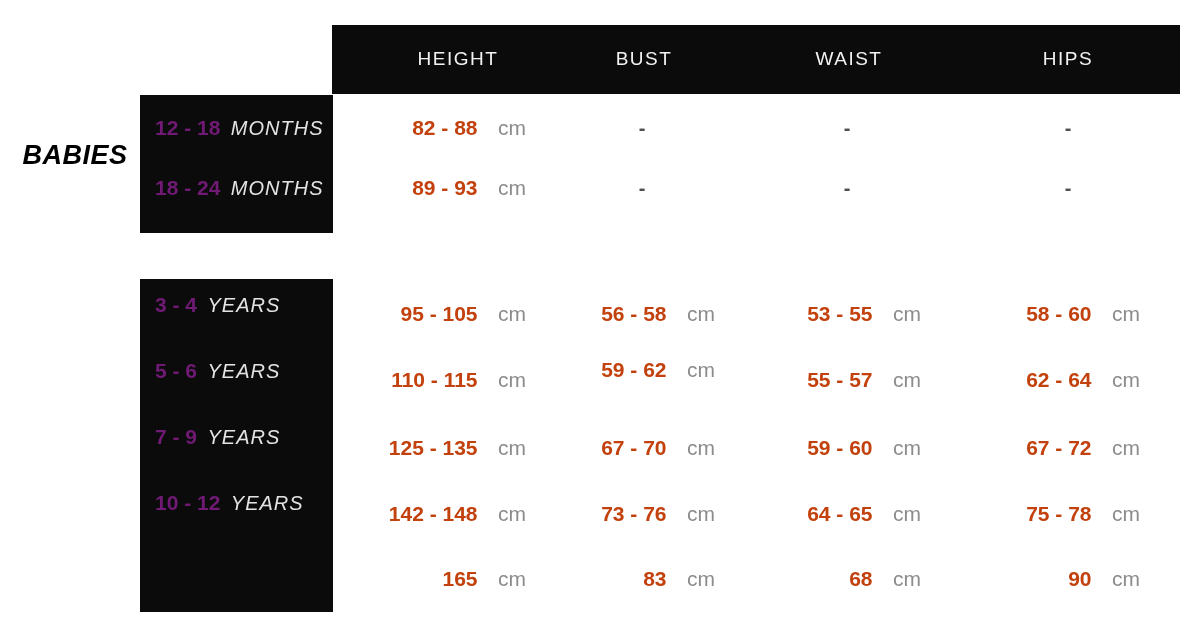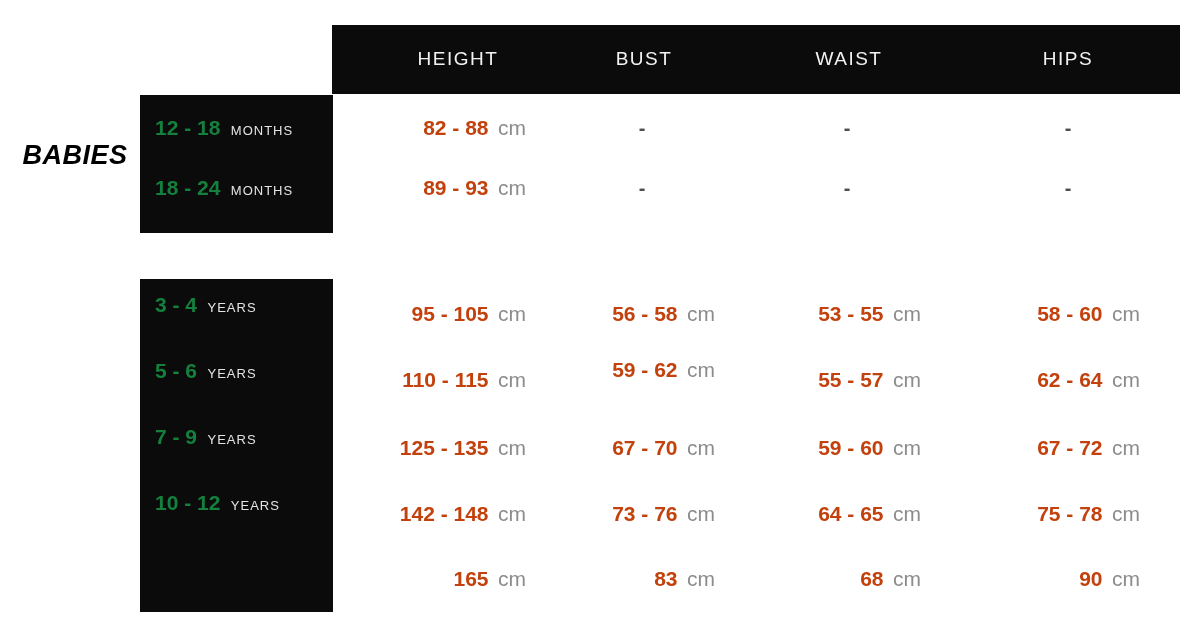--- a/index.html
+++ b/index.html
@@ -22,28 +22,28 @@
   .cat{
     position:absolute;transform:translate(-50%,-50%);
     font-style:italic;font-weight:900;color:#000000;
     font-size:27px;line-height:28px;letter-spacing:0.5px;
     text-align:left;white-space:nowrap;
   }
   .age-row{
     position:absolute;left:155px;transform:translateY(-50%);
     white-space:nowrap;
   }
-  .age-num{font-weight:bold;font-size:21px;color:#15803d;}
-  .age-unit{font-size:13px;color:#e3e3e3;letter-spacing:1px;margin-left:6px;}
+  .age-num{font-weight:bold;font-size:21px;color:#701a75;}
+  .age-unit{font-size:20px;color:#e3e3e3;letter-spacing:1px;margin-left:6px;font-style:italic;}
   .val{
     position:absolute;transform:translateY(-50%);
     white-space:nowrap;text-align:right;
   }
   .val .num{font-weight:bold;font-size:21px;color:#c2410c;}
-  .val .unit{font-size:21px;color:#8c8c8c;margin-left:5px;}
+  .val .unit{font-size:21px;color:#8c8c8c;margin-left:16px;}
   .dash{
     position:absolute;transform:translate(-50%,-50%);
     font-weight:bold;font-size:20px;color:#4f4f4f;
   }
   
   .c-height{right:666px;}
   .c-bust{right:477px;}
   .c-waist{right:271px;}
   .c-hips{right:52px;}
 </style>

